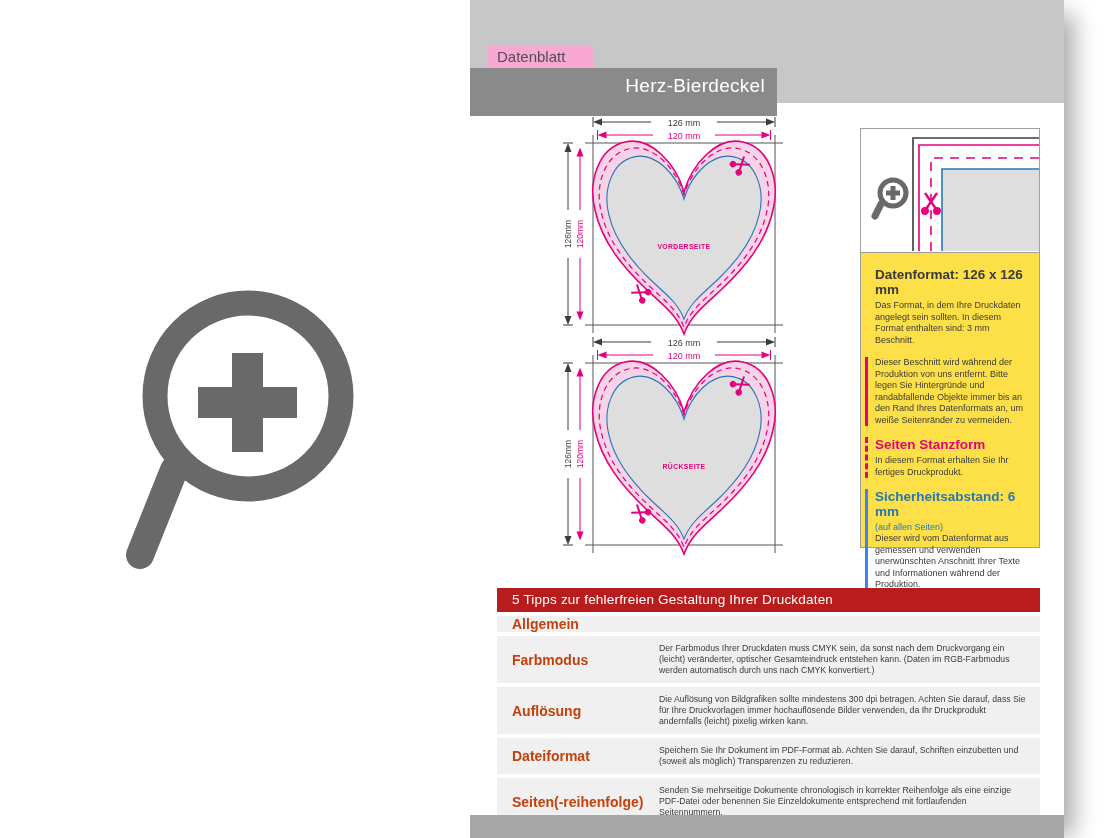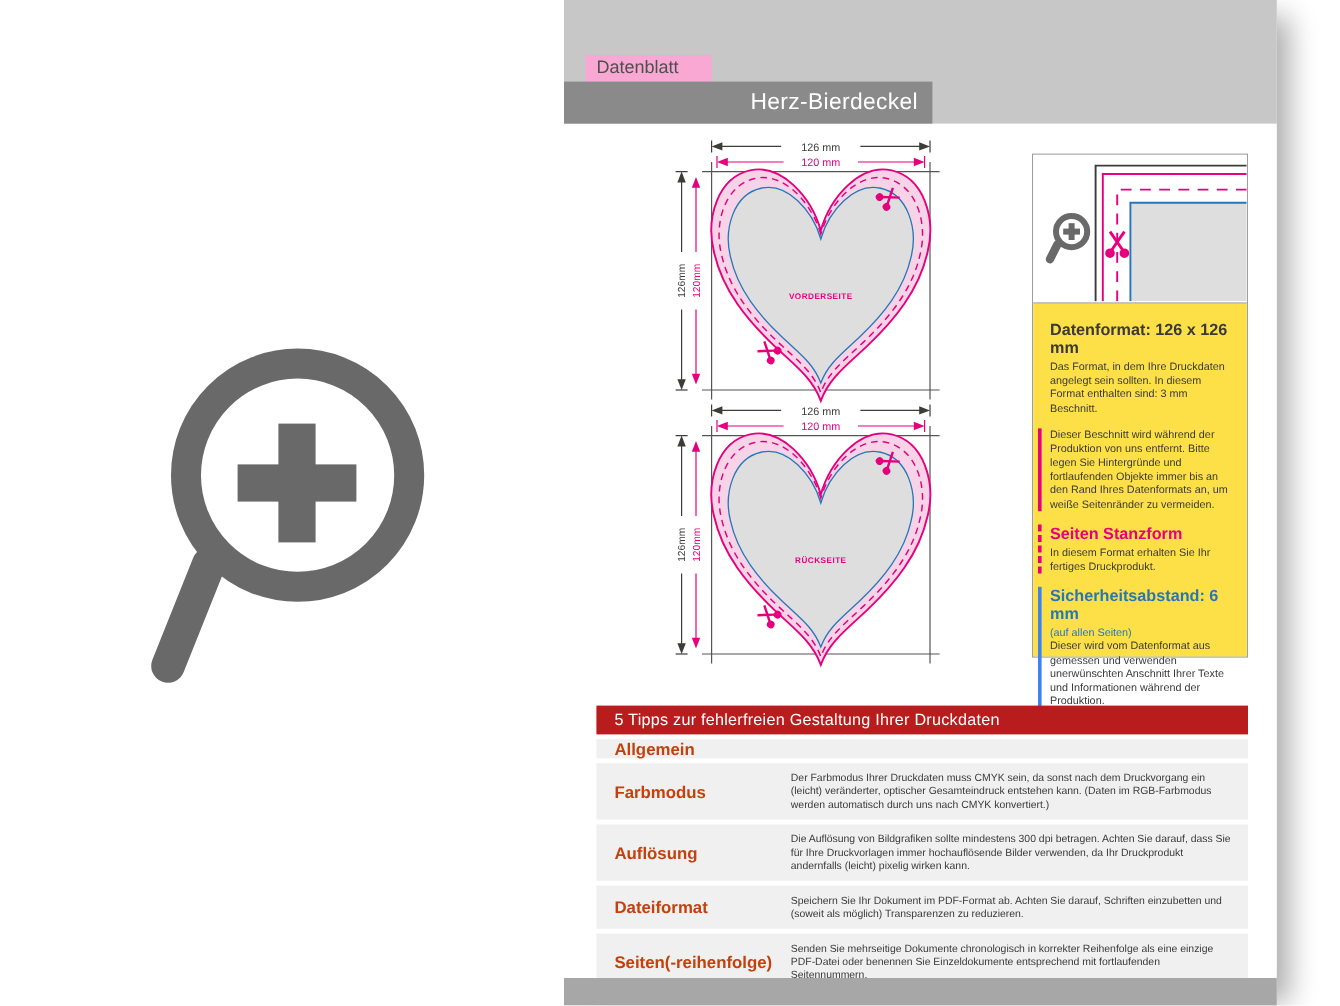--- a/index.html
+++ b/index.html
@@ -10,21 +10,21 @@
   
   .zoom-big { position:absolute; left:100px; top:285px; width:260px; height:300px; }
 
   
   .page { position:absolute; left:470px; top:0; width:594px; height:838px;
           background:#ffffff; box-shadow:18px 6px 22px -8px rgba(0,0,0,0.33); }
 
   .top-band  { position:absolute; left:0; top:0; width:594px; height:103px; background:#c7c7c7; }
   .tab       { position:absolute; left:18px; top:46px; width:105px; height:22px; background:#f9a8d4;
                color:#4f4f4f; font-size:15px; line-height:22px; padding-left:9px; }
-  .title-bar { position:absolute; left:0; top:68px; width:307px; height:35px; background:#8a8a8a;
+  .title-bar { position:absolute; left:0; top:68px; width:307px; height:48px; background:#8a8a8a;
                color:#ffffff; font-size:19px; line-height:35px; text-align:right; padding-right:12px;
                letter-spacing:0.3px; }
 
   
   .diagram { position:absolute; left:85px; width:235px; height:238px; }
   .diagram.front { top:112px; }
   .diagram.back  { top:332px; }
 
   
   .info-box { position:absolute; left:390px; top:128px; width:180px; height:420px;
@@ -225,21 +225,21 @@
           <line x1="12" y1="29" x2="6" y2="41" stroke="#696969" stroke-width="7" stroke-linecap="round"></line>
           <circle cx="24" cy="18" r="13" fill="#ffffff" stroke="#696969" stroke-width="5"></circle>
           <rect x="17" y="15.5" width="14" height="5" fill="#696969"></rect>
           <rect x="21.5" y="11" width="5" height="14" fill="#696969"></rect>
         </svg>
       </div>
       <div class="info-bottom">
         <h3>Datenformat: 126 x 126 mm</h3>
         <p>Das Format, in dem Ihre Druckdaten angelegt sein sollten. In diesem Format enthalten sind: 3 mm Beschnitt.</p>
         <div class="blk bl-solid-m">
-          <p>Dieser Beschnitt wird während der Produktion von uns entfernt. Bitte legen Sie Hintergründe und fortlaufenden Objekte immer bis an den Rand Ihres Datenformats an, um weiße Seitenränder zu vermeiden.</p>
+          <p>Dieser Beschnitt wird während der Produktion von uns entfernt. Bitte legen Sie Hintergründe und randabfallende Objekte immer bis an den Rand Ihres Datenformats an, um weiße Seitenränder zu vermeiden.</p>
         </div>
         <div class="blk bl-dash-m">
           <h3 class="h-magenta">Seiten Stanzform</h3>
           <p>In diesem Format erhalten Sie Ihr fertiges Druckprodukt.</p>
         </div>
         <div class="blk bl-solid-b">
           <h3 class="h-blue">Sicherheitsabstand: 6 mm</h3>
           <div class="sub-blue">(auf allen Seiten)</div>
           <p>Dieser wird vom Datenformat aus gemessen und verwenden unerwünschten Anschnitt Ihrer Texte und Informationen während der Produktion.</p>
         </div>

